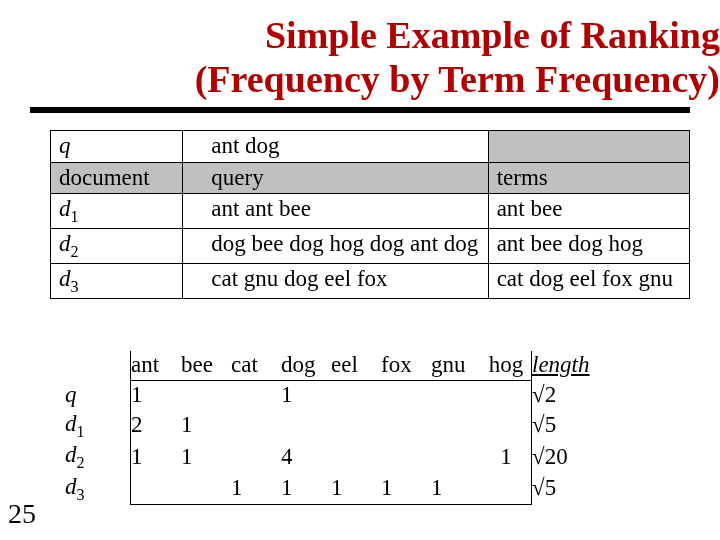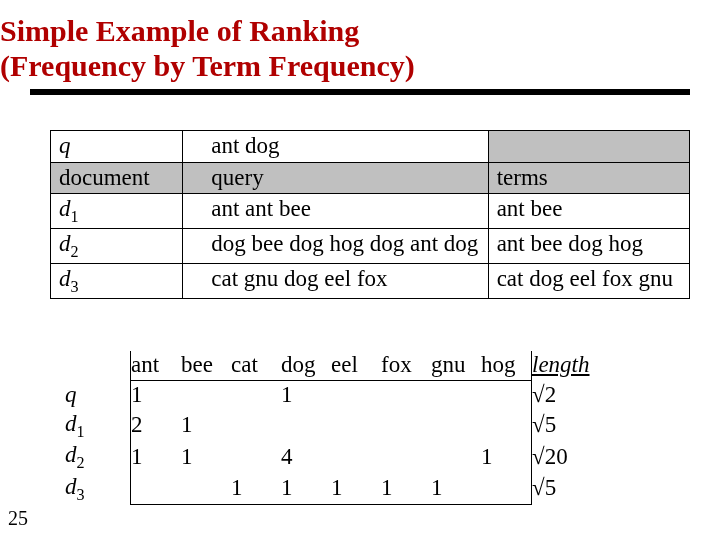--- a/index.html
+++ b/index.html
@@ -11,22 +11,22 @@
     font-family: "Times New Roman", Times, serif;
     color: #000;
     overflow: hidden;
   }
   .slide {
     position: relative;
     width: 720px;
     height: 540px;
   }
   .title {
-    text-align: left;
-    font-size: 30px;
+    text-align: right;
+    font-size: 38px;
     font-weight: bold;
     color: #b00000;
     line-height: 1.15;
     padding-top: 14px;
     font-family: Liberation Serif, serif;
   }
   .title-underline {
     height: 6px;
     background: #000;
     margin: 6px 30px 0 30px;
@@ -73,28 +73,28 @@
   .labelcol { width: 65px; padding-left: 5px; }
   .termcol  { width: 50px; text-align: left; }
   .lengthcol { width: 80px; padding-left: 18px; }
 
   
   .tfhead .termcol { border-bottom: 1.5px solid #000; }
   .tfbody-last .termcol { border-bottom: 1.5px solid #000; }
   .tfhead .termcol.first,
   .tfrow  .termcol.first { border-left: 1.5px solid #000; }
   .tfhead .termcol.last,
-  .tfrow  .termcol.last  { border-right: 1.5px solid #000; }
+  .tfrow  .termcol.last  { border-right: 1.5px solid #000; text-align: center; }
 
   .lengthhead { font-style: italic; text-decoration: underline; }
   .pagenum {
     position: absolute;
     left: 8px;
     bottom: 10px;
-    font-size: 20px;
+    font-size: 28px;
   }
 </style>
 </head>
 <body>
 <div class="slide">
 
 <div class="title">
   <span>Simple Example of Ranking</span><br>
   <span>(Frequency by Term Frequency)</span>
 </div>

